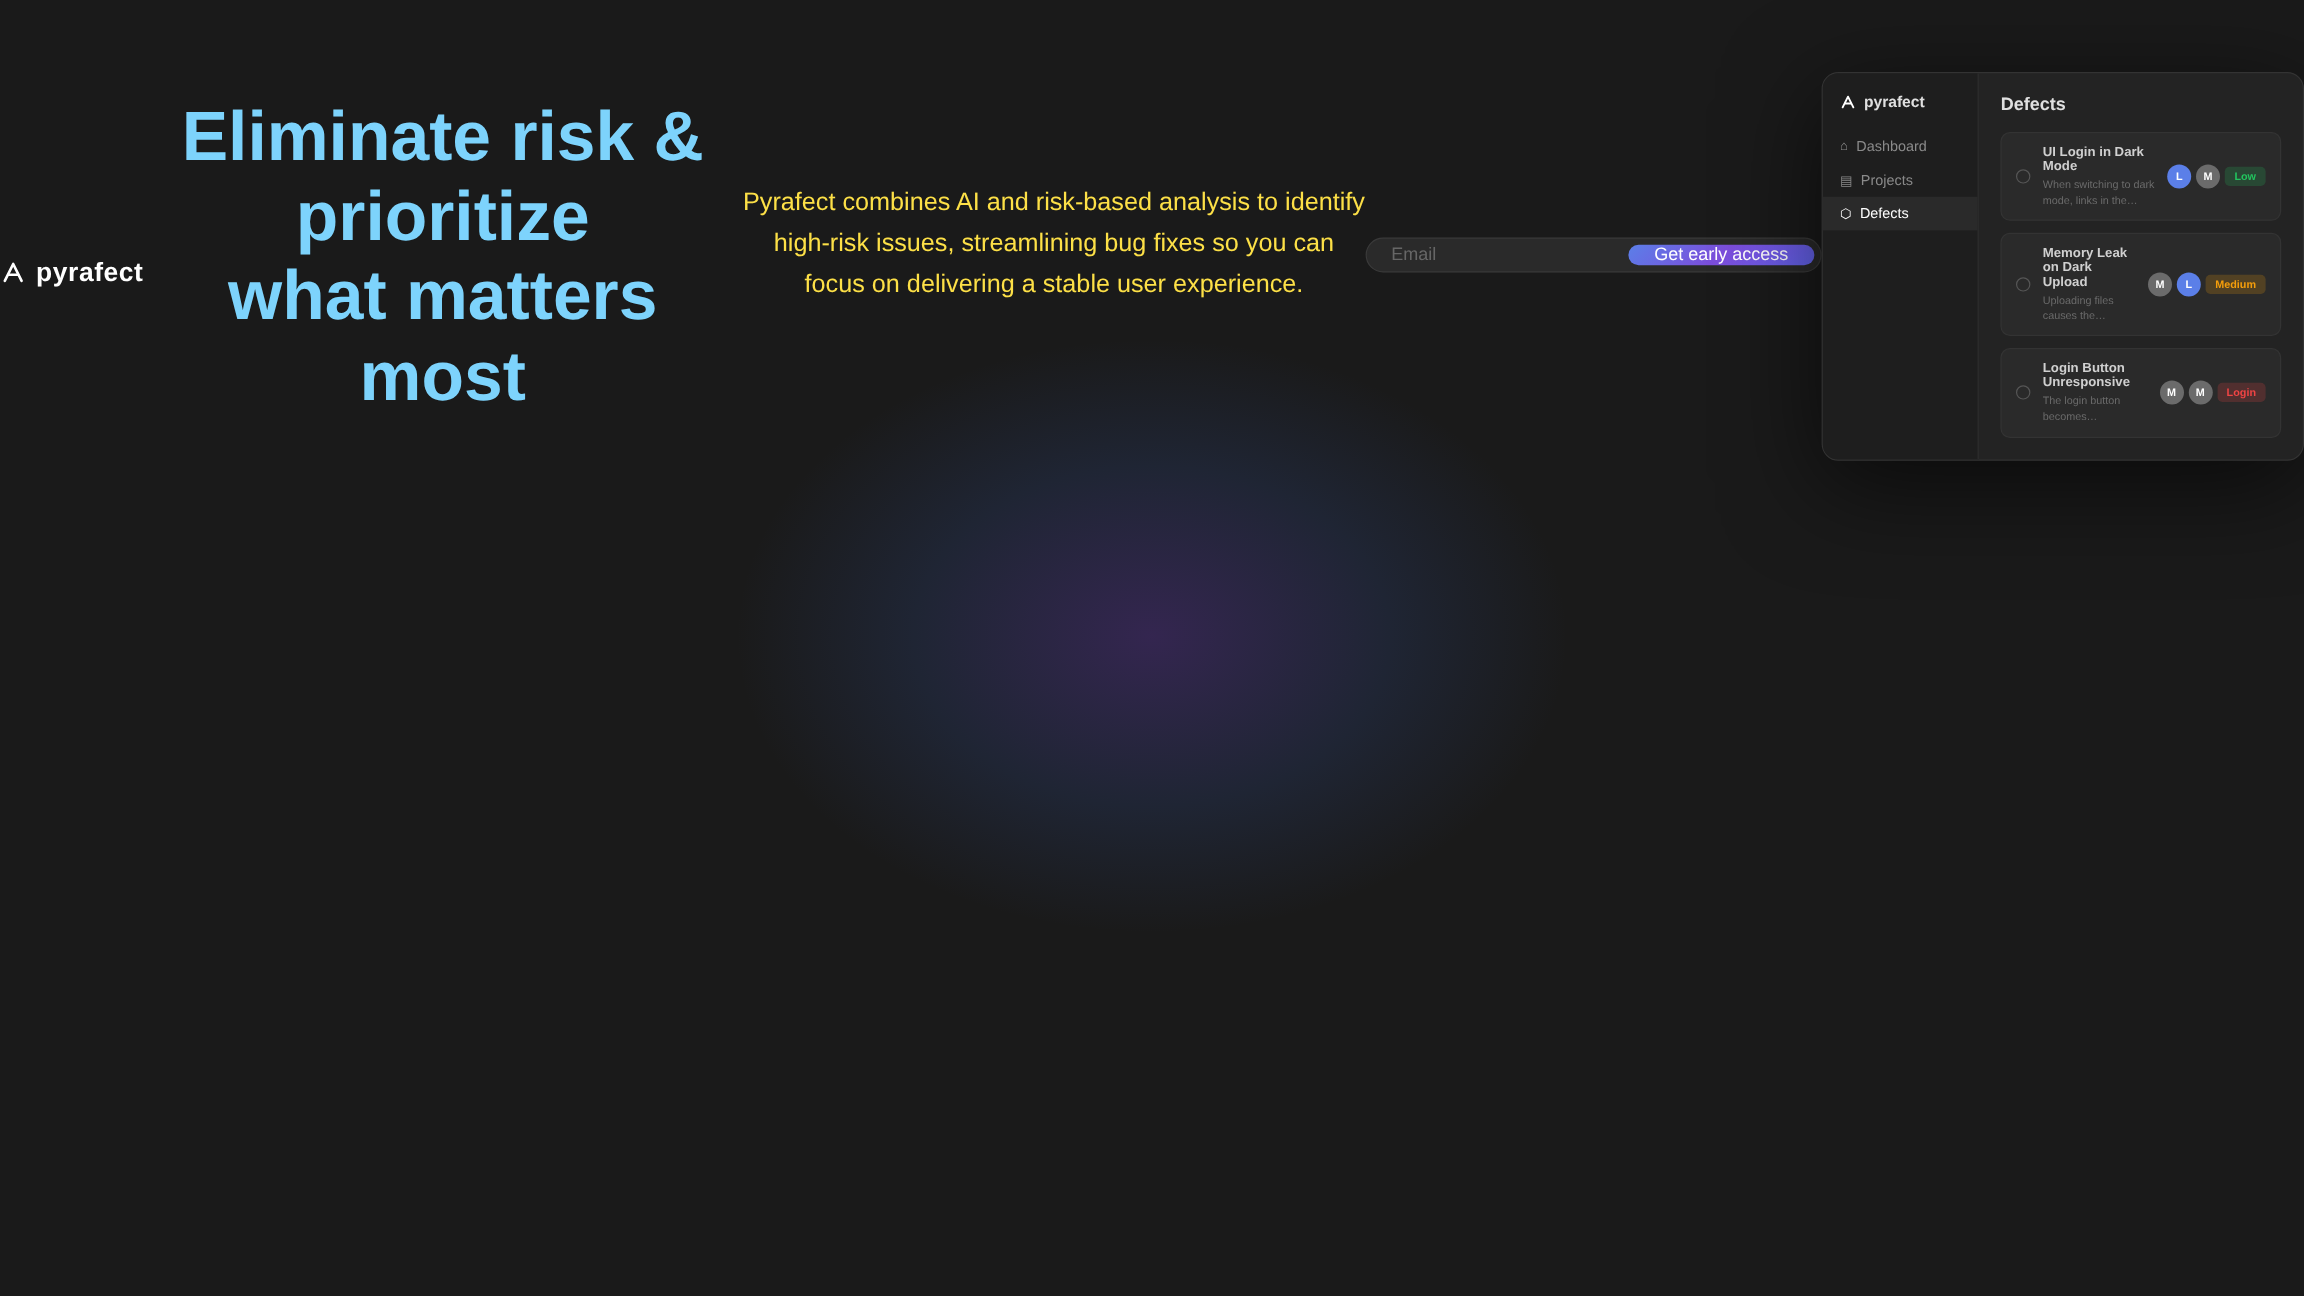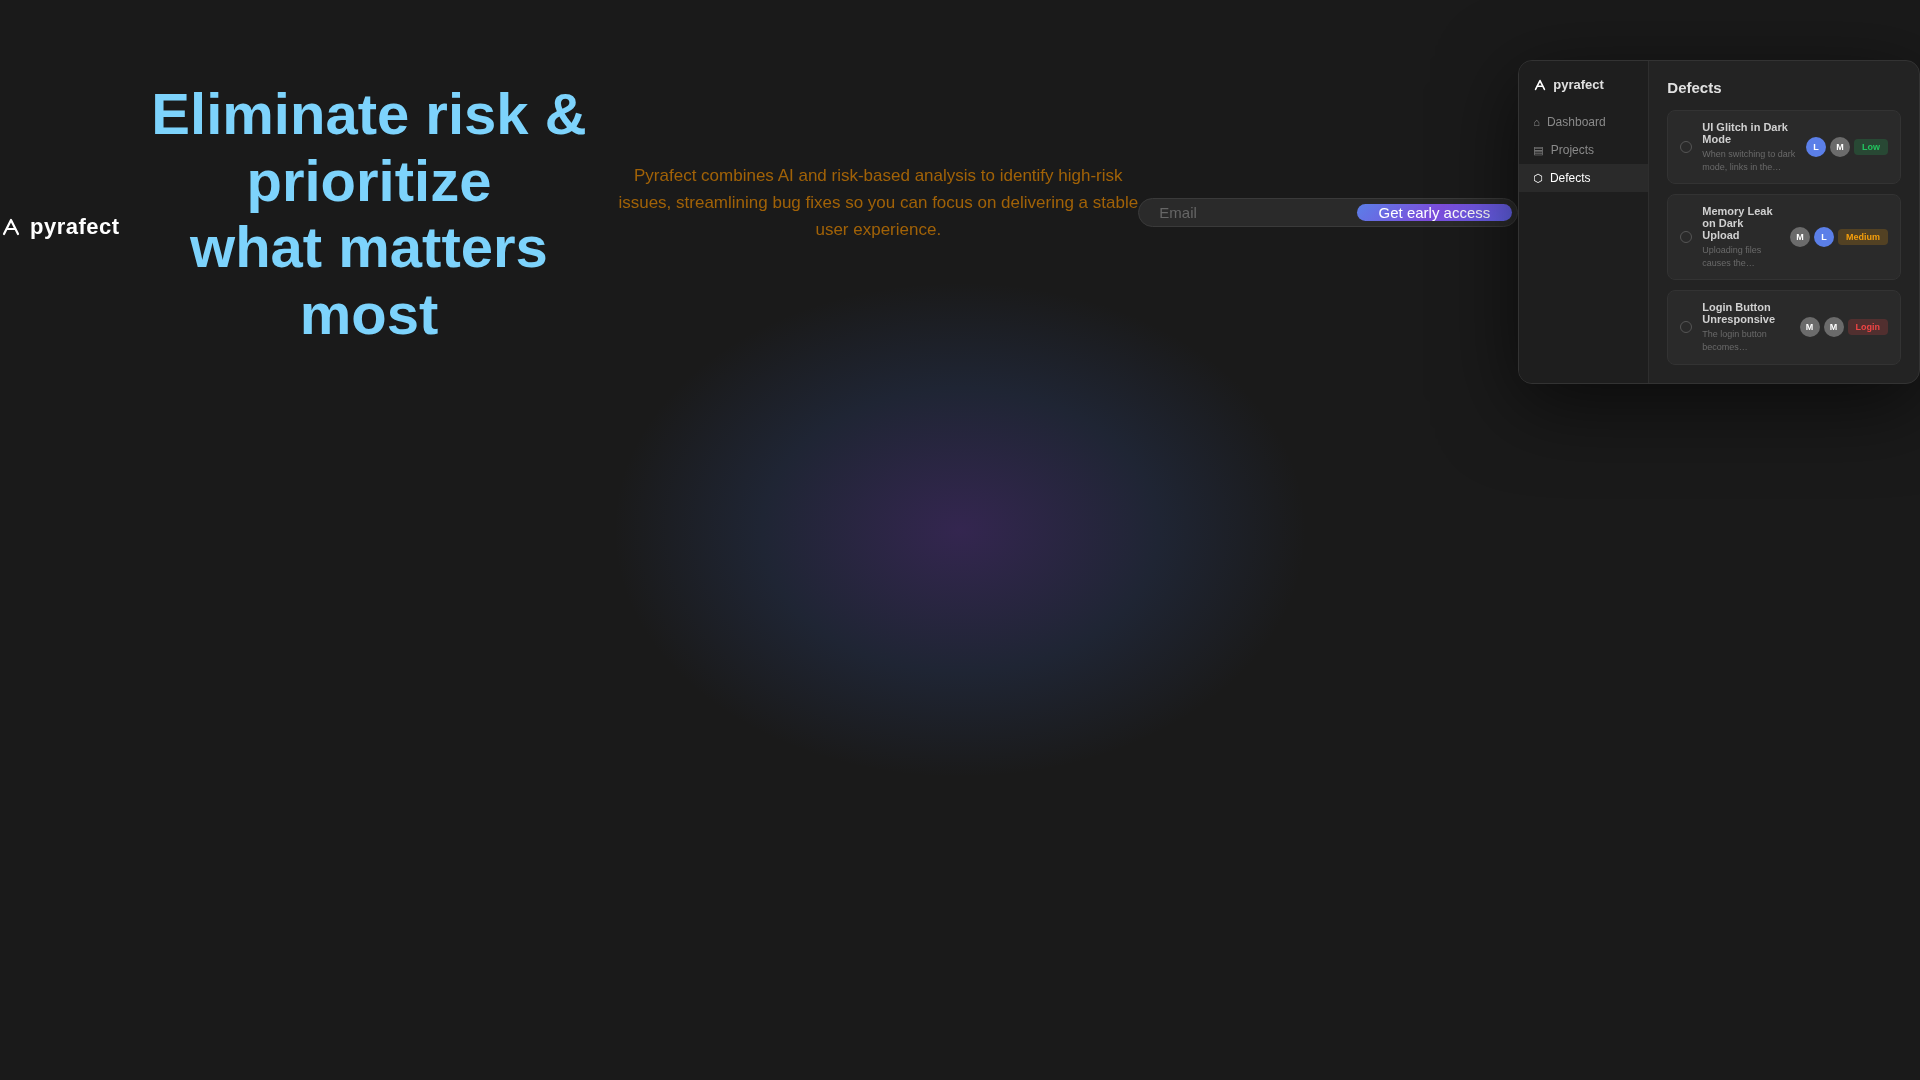--- a/index.html
+++ b/index.html
@@ -69,22 +69,22 @@
       font-size: 58px;
       font-weight: 700;
       color: #7dd3fc;
       text-align: center;
       line-height: 1.15;
       max-width: 700px;
     }
 
     .hero-subtext {
       margin-top: 22px;
-      font-size: 17px;
-      color: #a16207;
+      font-size: 21px;
+      color: #fde047;
       text-align: center;
       max-width: 520px;
       line-height: 1.6;
     }
 
     
     .email-form {
       margin-top: 42px;
       display: flex;
       align-items: center;
@@ -342,21 +342,21 @@
         </li>
       </ul>
     </div>
 
     <div class="preview-main">
       <div class="defects-title">Defects</div>
       <div class="defect-list" id="defect-list">
           <div class="defect-card">
     <div class="defect-radio"></div>
     <div class="defect-info">
-      <div class="defect-name">UI Glitch in Dark Mode</div>
+      <div class="defect-name">UI Login in Dark Mode</div>
       <div class="defect-desc">When switching to dark mode, links in the navigation bar become unclickable due to a color contrast issue.</div>
     </div>
     <div class="defect-badges">
       <div class="avatar-badge avatar-l">L</div>
               <div class="avatar-badge avatar-m">M</div>
       <span class="severity-badge severity-low">Low</span>
     </div>
   </div>
           <div class="defect-card">
     <div class="defect-radio"></div>

